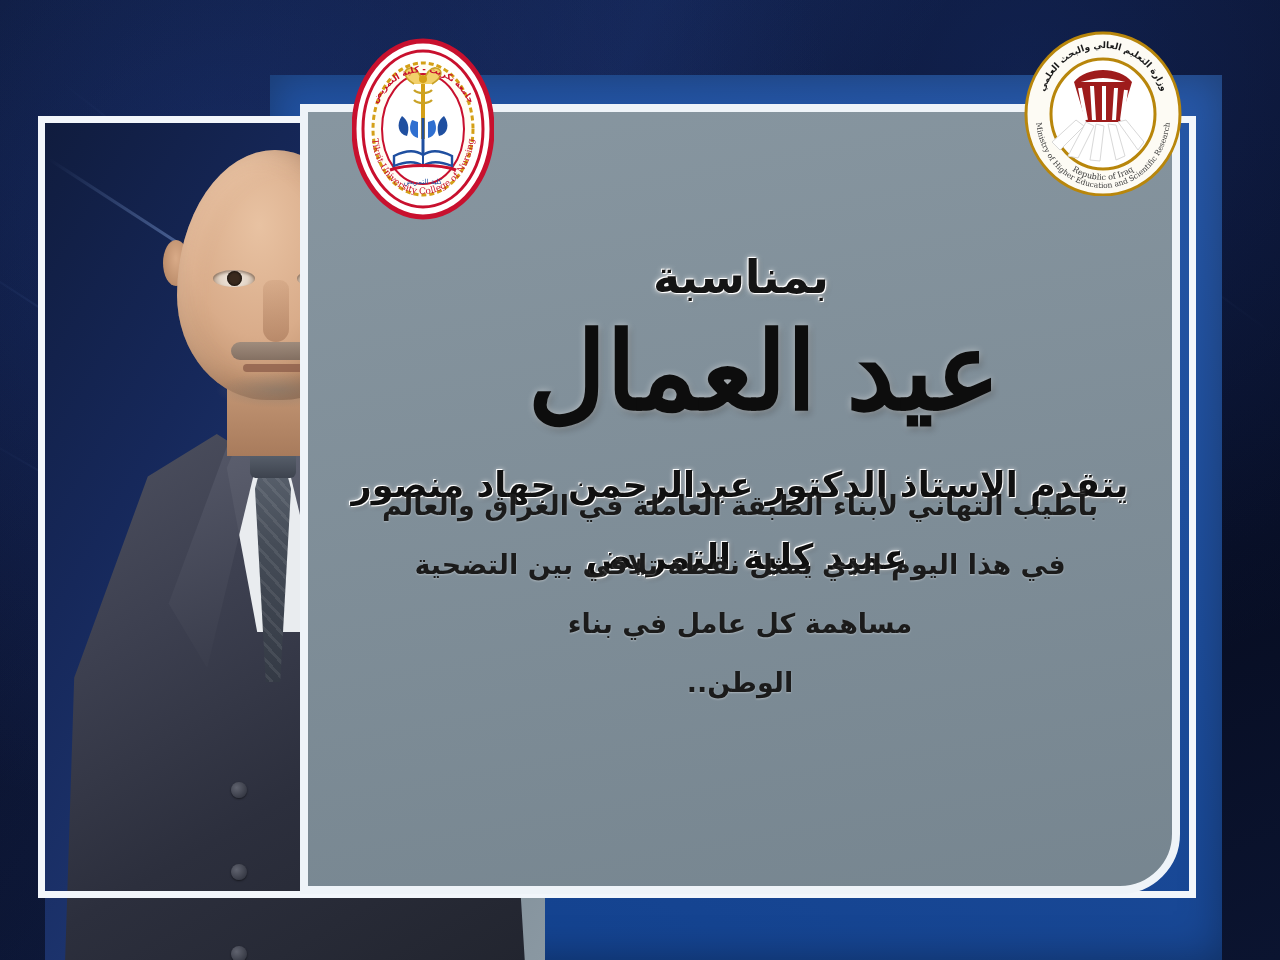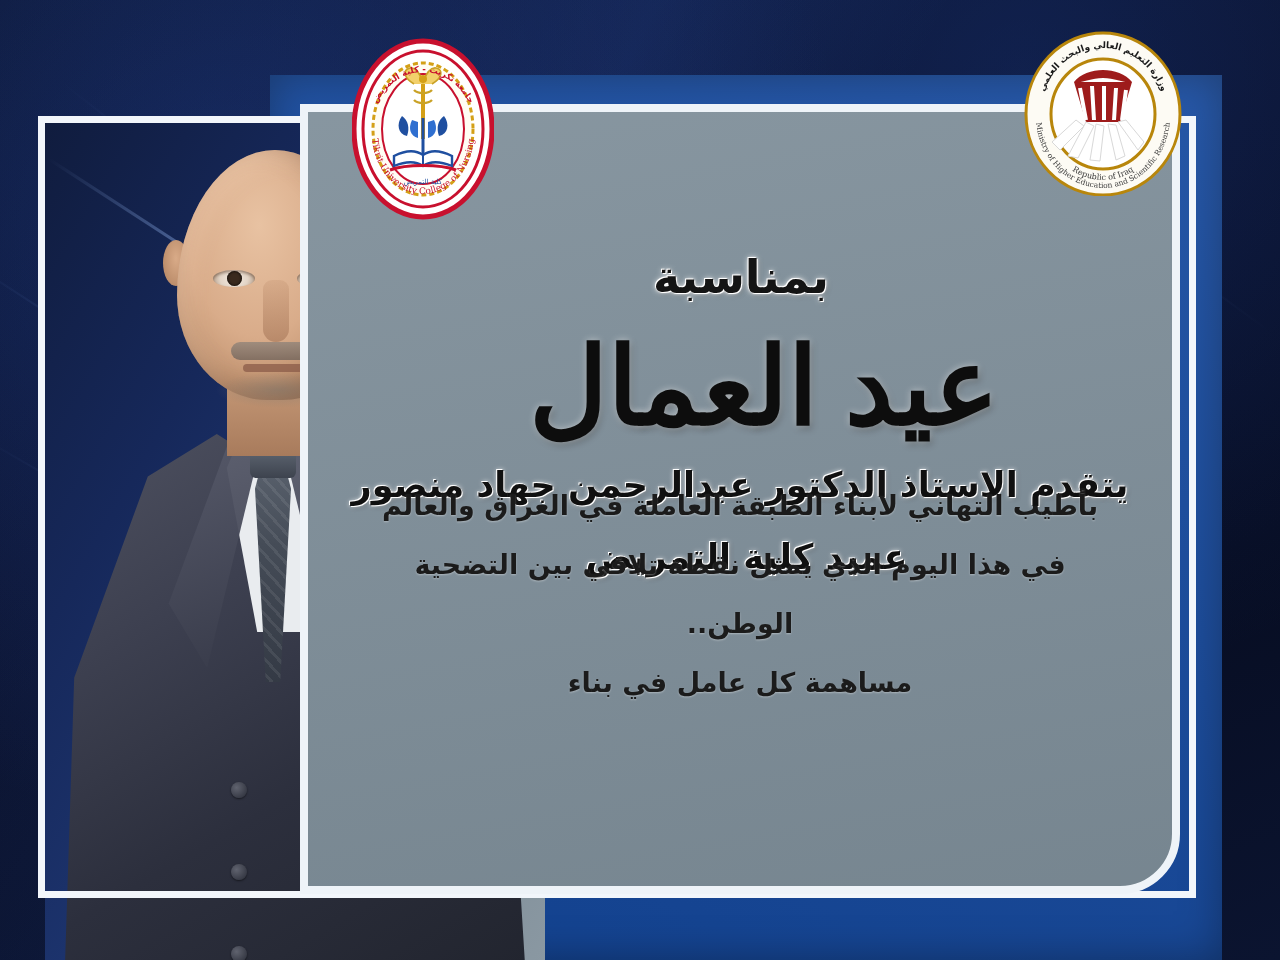--- a/index.html
+++ b/index.html
@@ -106,23 +106,23 @@
   
   .logo{position:absolute;border-radius:50%;}
   .logo-left{left:352px;top:34px;width:142px;height:190px;}
   .logo-right{left:1024px;top:30px;width:158px;height:166px;}
   .seal{position:absolute;inset:0;}
 
   
   .headline-sub{position:absolute;left:2px;right:0;top:138px;text-align:center;
     font-size:46px;font-weight:bold;color:#141414;letter-spacing:1px;
     text-shadow:0 0 6px #fff,0 0 3px #fff,1px 1px 0 #fff,-1px -1px 0 #fff,2px 2px 5px rgba(0,0,0,.35);}
-  .headline-main{position:absolute;left:0;right:0;top:208px;text-align:center;
+  .headline-main{position:absolute;left:0;right:0;top:192px;text-align:center;
     font-size:108px;font-weight:bold;color:#0d0d0d;line-height:1.25;
-    font-family:Liberation Serif, serif;
+    font-family:Liberation Sans, sans-serif;
     text-shadow:0 0 7px rgba(255,255,255,.55),2px 3px 6px rgba(0,0,0,.35);padding-left:48px;}
 
   .line-name{position:absolute;left:0;right:0;top:353px;text-align:center;
     font-size:35px;font-weight:bold;color:#101010;
     text-shadow:0 0 5px #fff,1px 1px 0 #fff,-1px -1px 0 #fff,2px 2px 4px rgba(0,0,0,.3);}
   .line-title{position:absolute;left:0;right:0;top:425px;text-align:center;
     font-size:35px;font-weight:bold;color:#101010;
     text-shadow:0 0 5px #fff,1px 1px 0 #fff,-1px -1px 0 #fff,2px 2px 4px rgba(0,0,0,.3);padding-left:13px;}
 
   .body-lines{position:absolute;left:300px;width:880px;top:490px;text-align:center;}
@@ -224,22 +224,22 @@
           <path d="M200 368 L200 398 M214 372 L214 398" stroke="#2d4a8a" stroke-width="5" opacity=".5"></path>
         </g>
       </svg>
     </div>
 
   </div>
 
   <div class="body-lines">
     <p class="body-line">بأطيب التهاني لابناء الطبقة العاملة في العراق والعالم</p>
     <p class="body-line">في هذا اليوم الذي يمثل نقطة تلاقي بين التضحية</p>
+    <p class="body-line">مساهمة كل عامل في بناء</p>
     <p class="body-line">الوطن..</p>
-    <p class="body-line">مساهمة كل عامل في بناء</p>
   </div>
 
   <div class="logo logo-left">
     <svg class="seal" viewBox="0 0 142 190" xmlns="http://www.w3.org/2000/svg">
       <defs>
         <path id="arcTopL" d="M 18 100 A 53 62 0 0 1 124 100"></path>
         <path id="arcBotL" d="M 20 100 A 51 60 0 0 0 122 100"></path>
       </defs>
       <ellipse cx="71" cy="95" rx="69" ry="88" fill="#ffffff"></ellipse>
       <ellipse cx="71" cy="95" rx="69" ry="88" fill="none" stroke="#c8102e" stroke-width="5"></ellipse>

